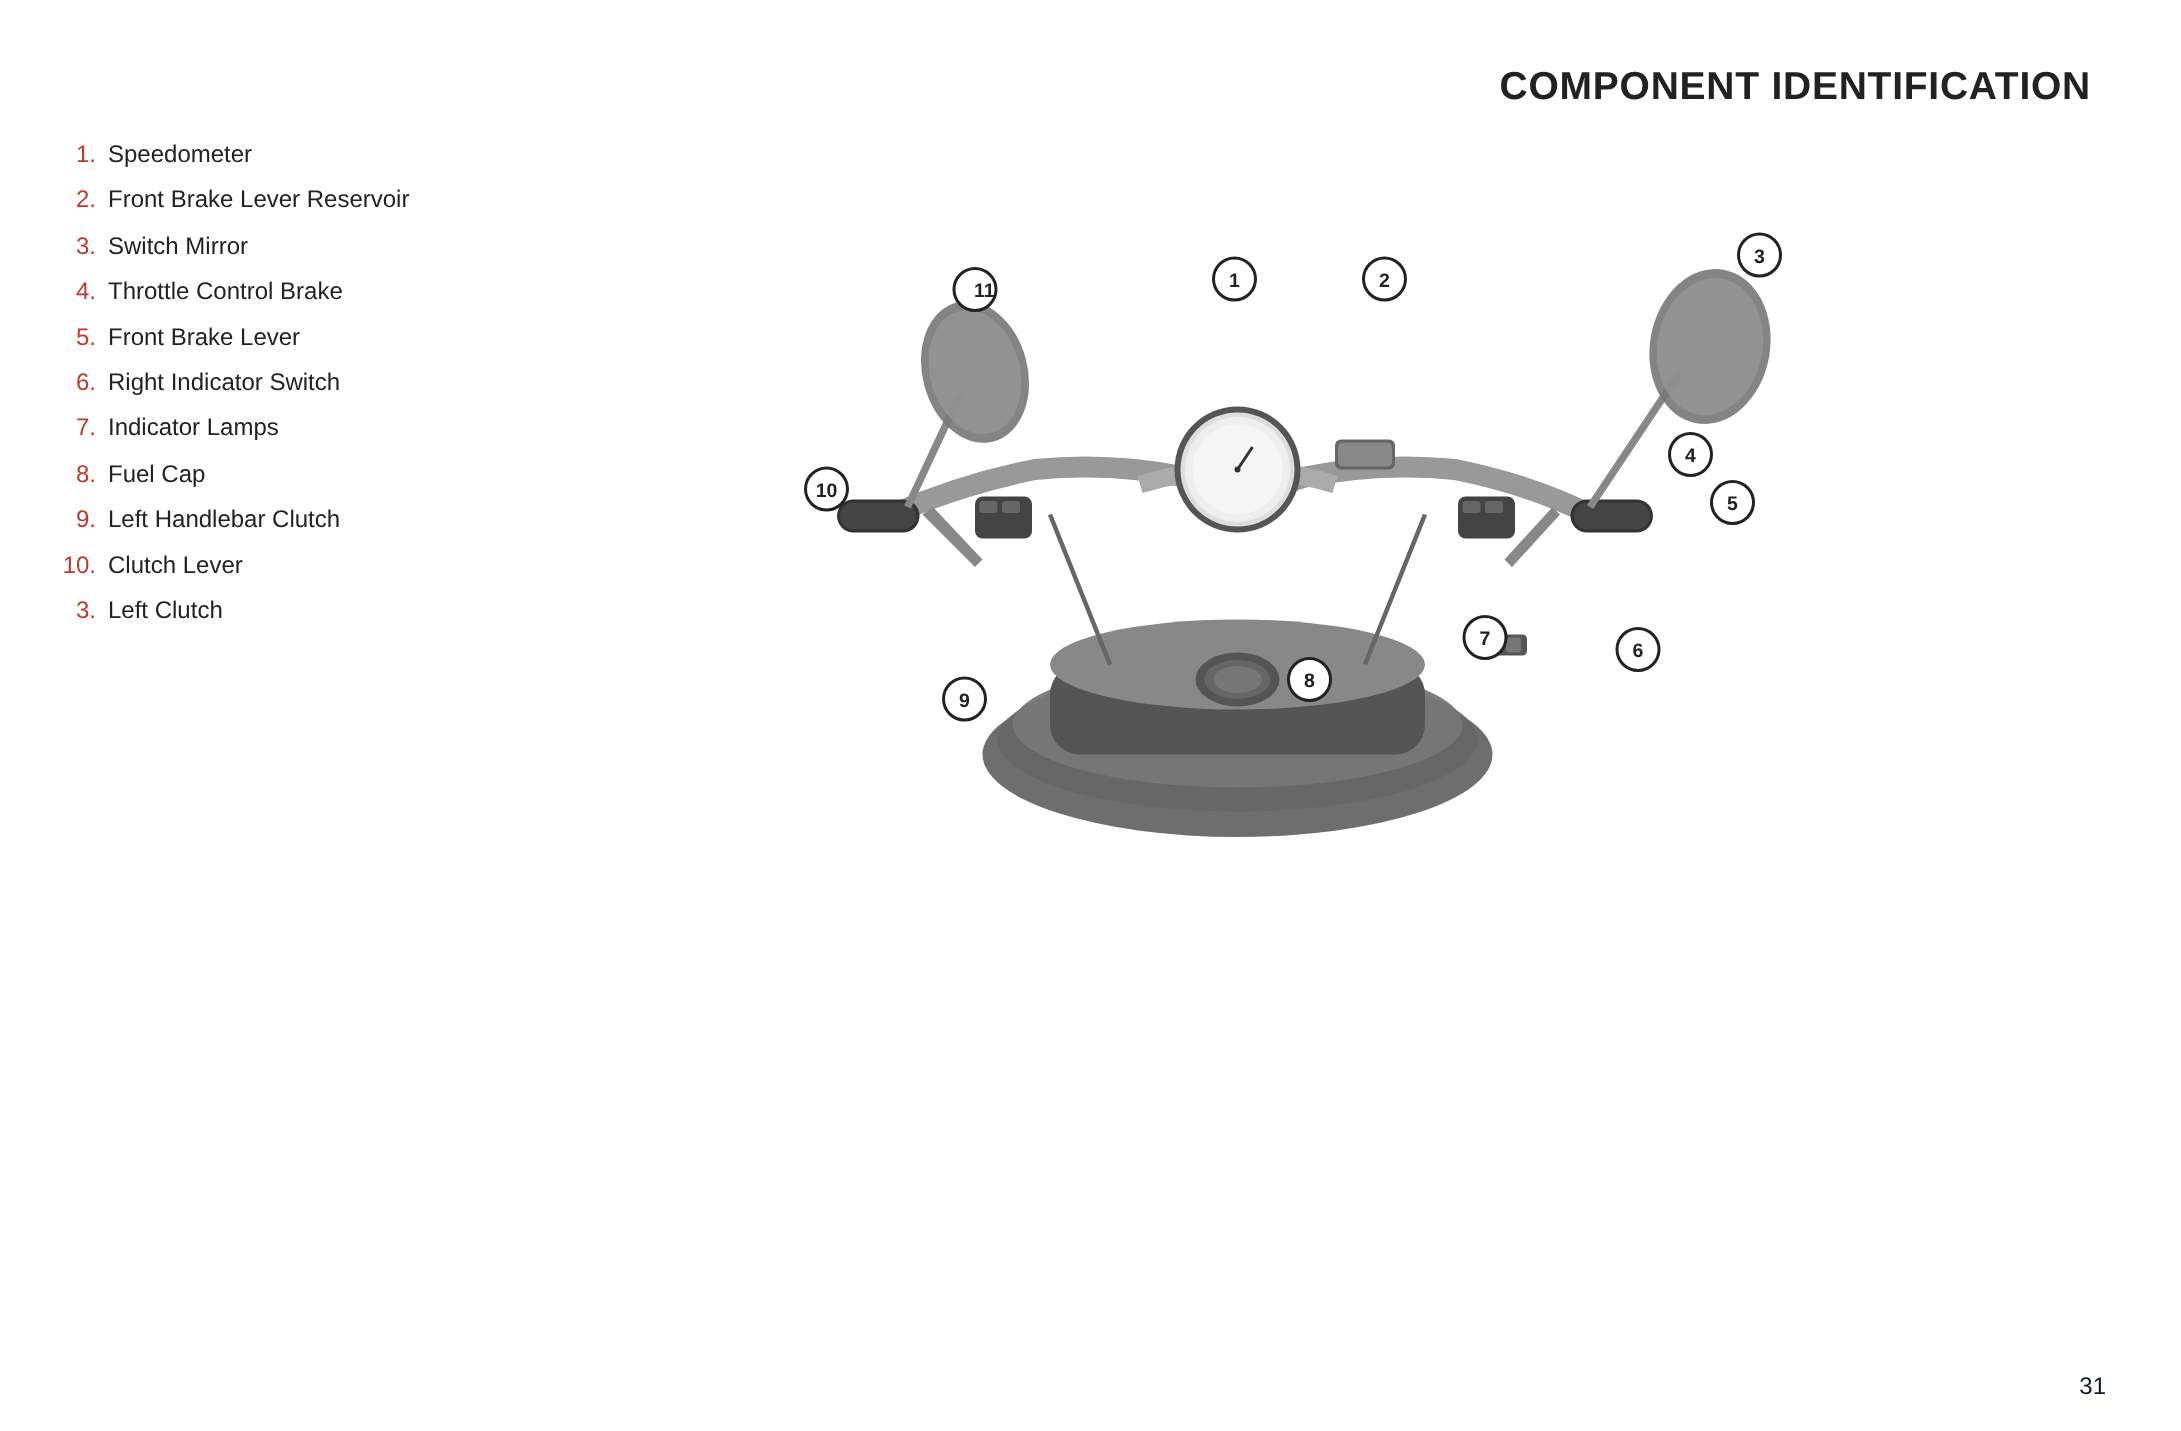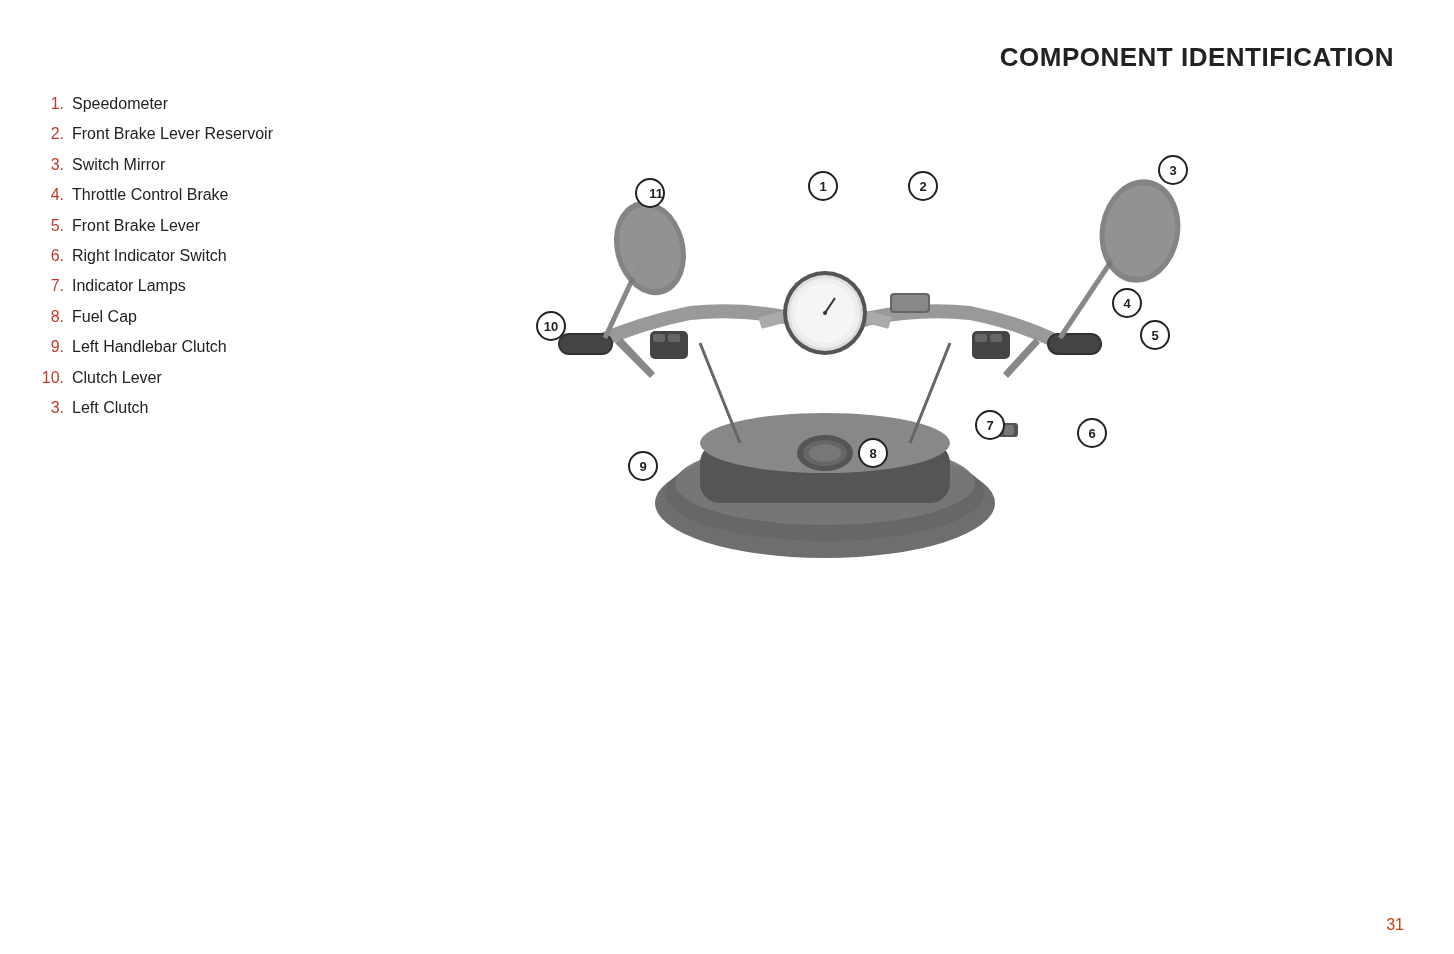--- a/index.html
+++ b/index.html
@@ -95,21 +95,21 @@
       font-size: 13px;
       font-weight: 700;
       color: #222;
     }
 
     .page-number {
       position: absolute;
       bottom: 20px;
       right: 50px;
       font-size: 16px;
-      color: #c2410c;
+      color: #0f172a;
     }
   </style>
 </head>
 <body>
 
 <div class="page-title">COMPONENT IDENTIFICATION</div>
 
 <div class="content-area">
   <div class="left-panel">
     <ul class="component-list">

